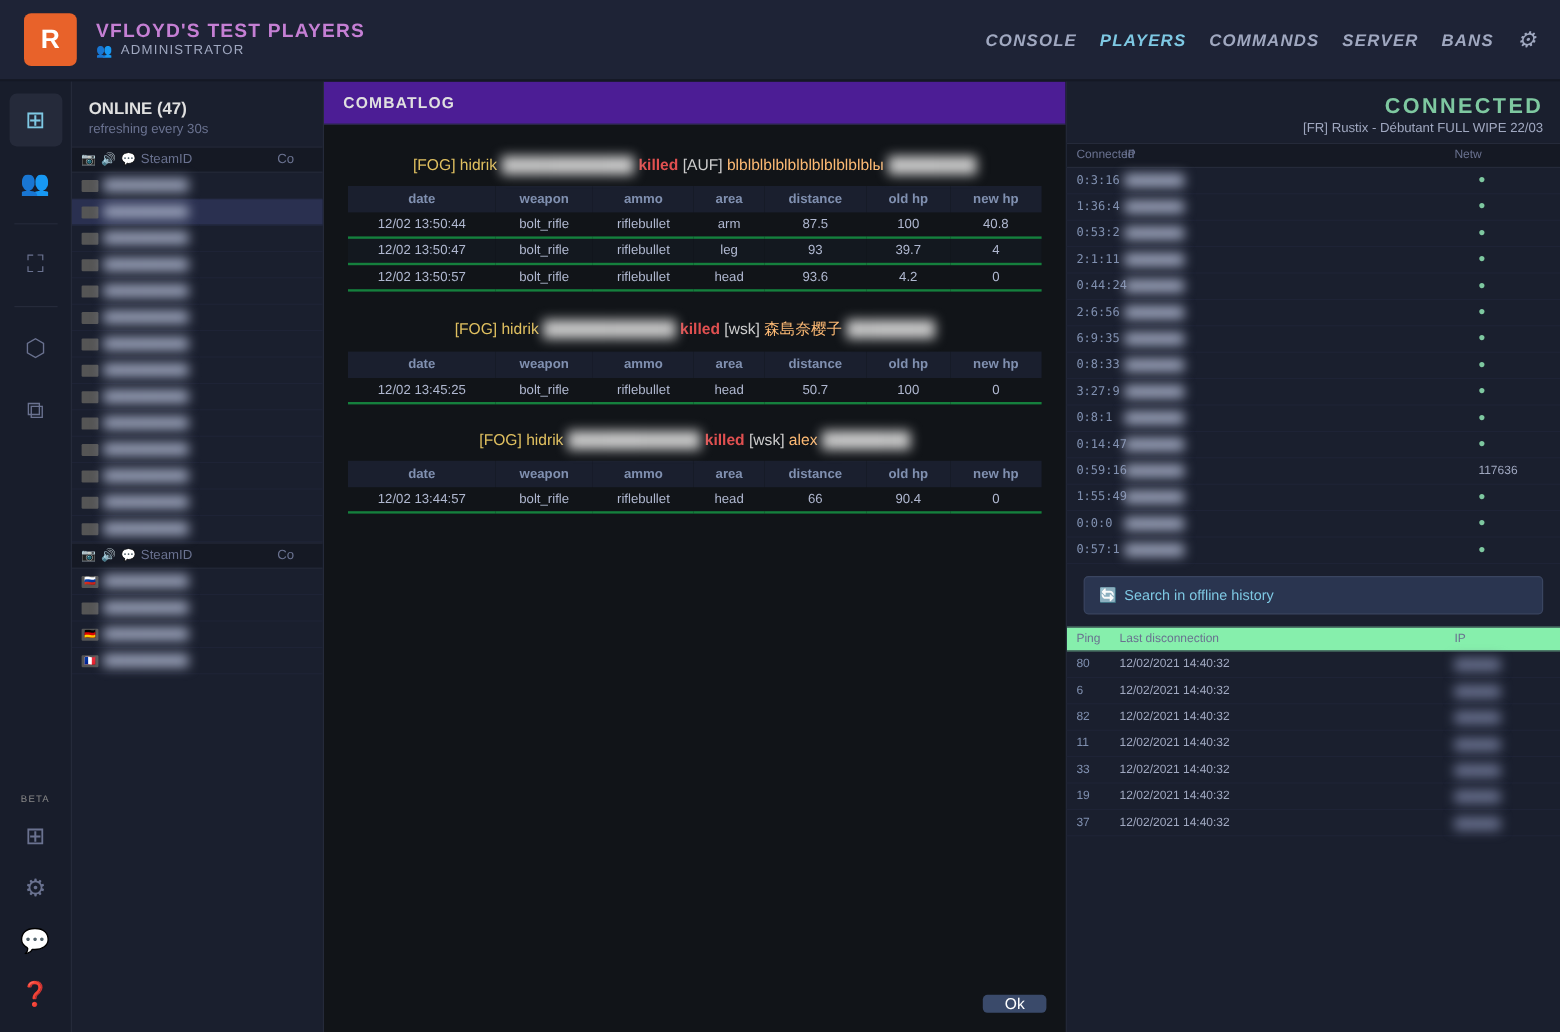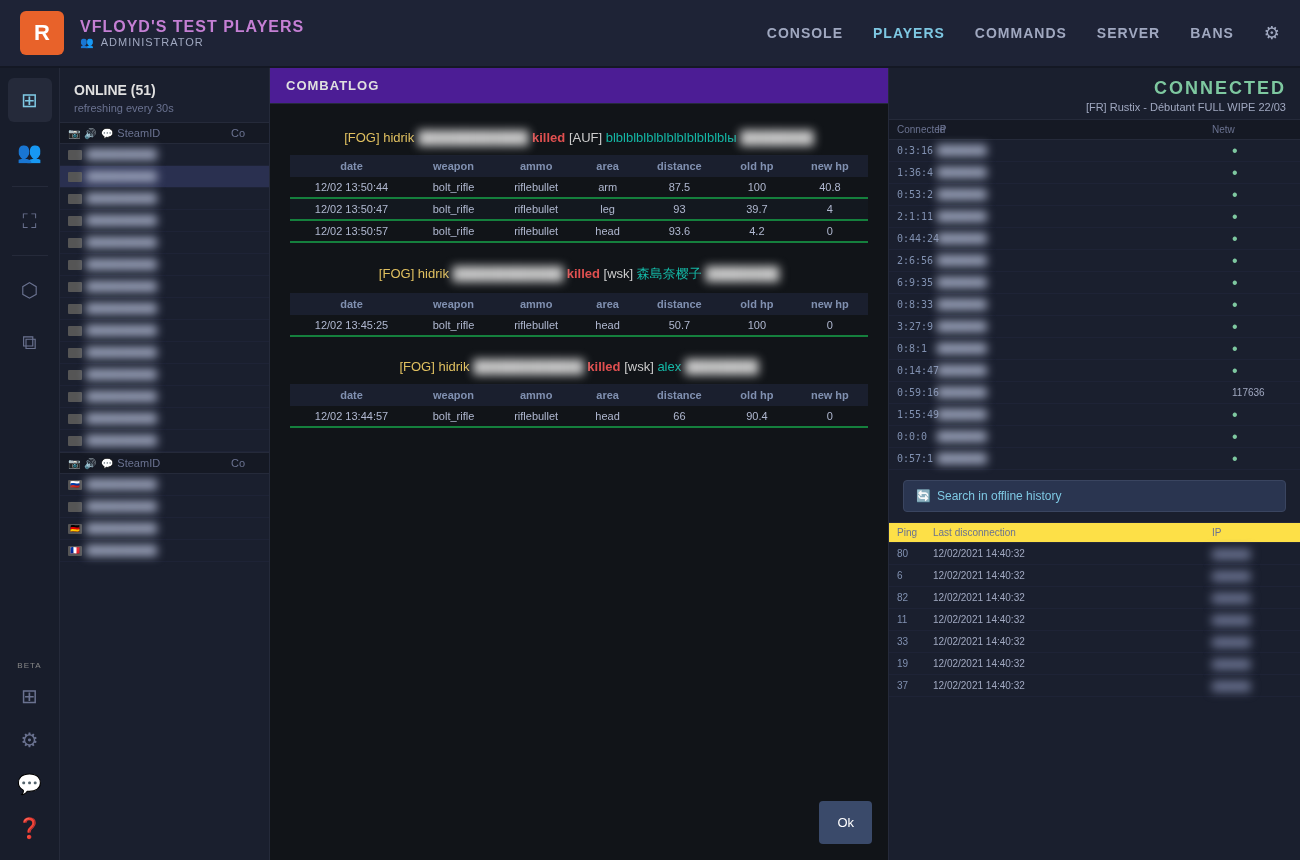--- a/index.html
+++ b/index.html
@@ -18,21 +18,21 @@
       width: 44px; height: 44px;
       background: #e8622a;
       border-radius: 6px;
       display: flex; align-items: center; justify-content: center;
       color: white; font-size: 22px; font-weight: bold;
       margin-right: 16px;
     }
     .server-info { display: flex; flex-direction: column; }
     .server-name { color: #c57fd4; font-weight: bold; font-size: 16px; letter-spacing: 1px; }
     .server-role { display: flex; align-items: center; gap: 6px; color: #a0a8c0; font-size: 11px; letter-spacing: 1px; }
-    .nav-links { margin-left: auto; display: flex; gap: 30px; align-items: center; }
+    .nav-links { margin-left: auto; display: flex; gap: 19px; align-items: center; font-style: italic; }
     .nav-link { color: #a0a8c0; font-weight: 600; font-size: 14px; letter-spacing: 1px; cursor: pointer; text-decoration: none; }
     .nav-link.active { color: #7ec8e3; }
     .nav-icon { color: #a0a8c0; font-size: 18px; cursor: pointer; }
 
     
     .sidebar {
       position: absolute;
       left: 0; top: 68px;
       width: 60px;
       background: #181d2b;
@@ -139,21 +139,21 @@
     .kill-event {
       padding: 16px 20px 6px;
     }
     .kill-line {
       font-size: 13px;
       color: #ccc;
       text-align: center;
       margin-bottom: 10px;
     }
     .kill-line .killer { color: #e0c060; }
-    .kill-line .victim { color: #14b8a6; }
+    .kill-line .victim { color: #fdba74; }
 
     .combat-table {
       width: 100%;
       border-collapse: collapse;
       font-size: 11px;
     }
     .combat-table th {
       background: #1a1f2e;
       color: #8090b0;
       padding: 5px 10px;
@@ -169,21 +169,21 @@
     }
     .combat-table tr:nth-child(even) td { background: #13181f; }
 
     .ok-btn {
       position: absolute;
       bottom: 16px; right: 16px;
       background: #3a4a6a;
       color: #fff;
       border: none;
       border-radius: 4px;
-      padding: 14px 18px;
+      padding: 0 18px;
       cursor: pointer;
       font-size: 13px;
     }
 
     
     .right-panel {
       width: 412px;
       background: #1a1f2e;
       border-left: 1px solid #252a3a;
       display: flex; flex-direction: column;
@@ -242,21 +242,21 @@
       font-size: 12px;
       display: flex; align-items: center; gap: 6px;
       width: calc(100% - 28px);
     }
 
     .offline-table-header {
       display: flex;
       padding: 4px 8px;
       font-size: 10px;
       color: #6a7290;
-      background: #fde047;
+      background: #86efac;
       border-top: 1px solid #252a3a;
       border-bottom: 1px solid #252a3a;
     }
     .offline-table-header .oc1 { width: 36px; }
     .offline-table-header .oc2 { flex: 1; }
     .offline-table-header .oc3 { width: 80px; }
 
     .offline-row {
       display: flex; align-items: center;
       padding: 3px 8px;
@@ -307,21 +307,21 @@
     <div class="sidebar-item">⊞</div>
     <div class="sidebar-item">⚙</div>
     <div class="sidebar-item">💬</div>
     <div class="sidebar-item">❓</div>
   </div>
 </div>
 
 <div class="main-layout">
 
   <div class="left-panel">
-    <div class="section-header">ONLINE (51)</div>
+    <div class="section-header">ONLINE (47)</div>
     <div class="section-sub">refreshing every 30s</div>
     <div class="player-table-header">
       <span class="icon-small">📷</span>
       <span class="icon-small">🔊</span>
       <span class="icon-small">💬</span>
       <span class="col-id">SteamID</span>
       <span class="col-co">Co</span>
     </div>
 
     <div class="player-row">

